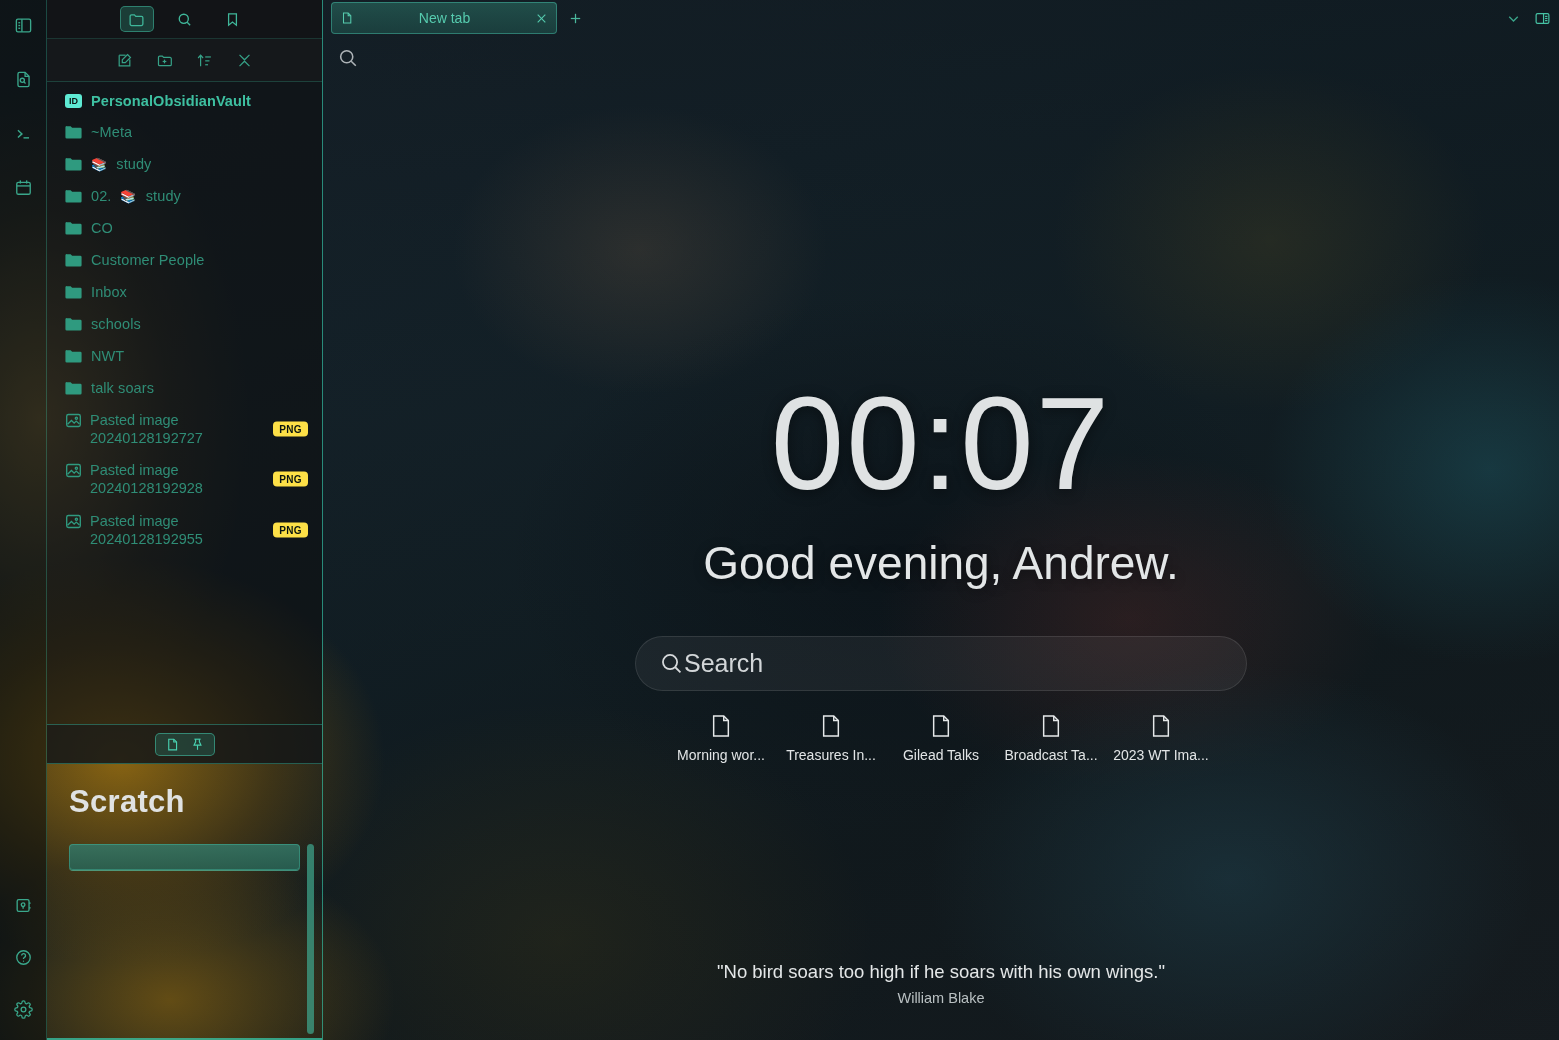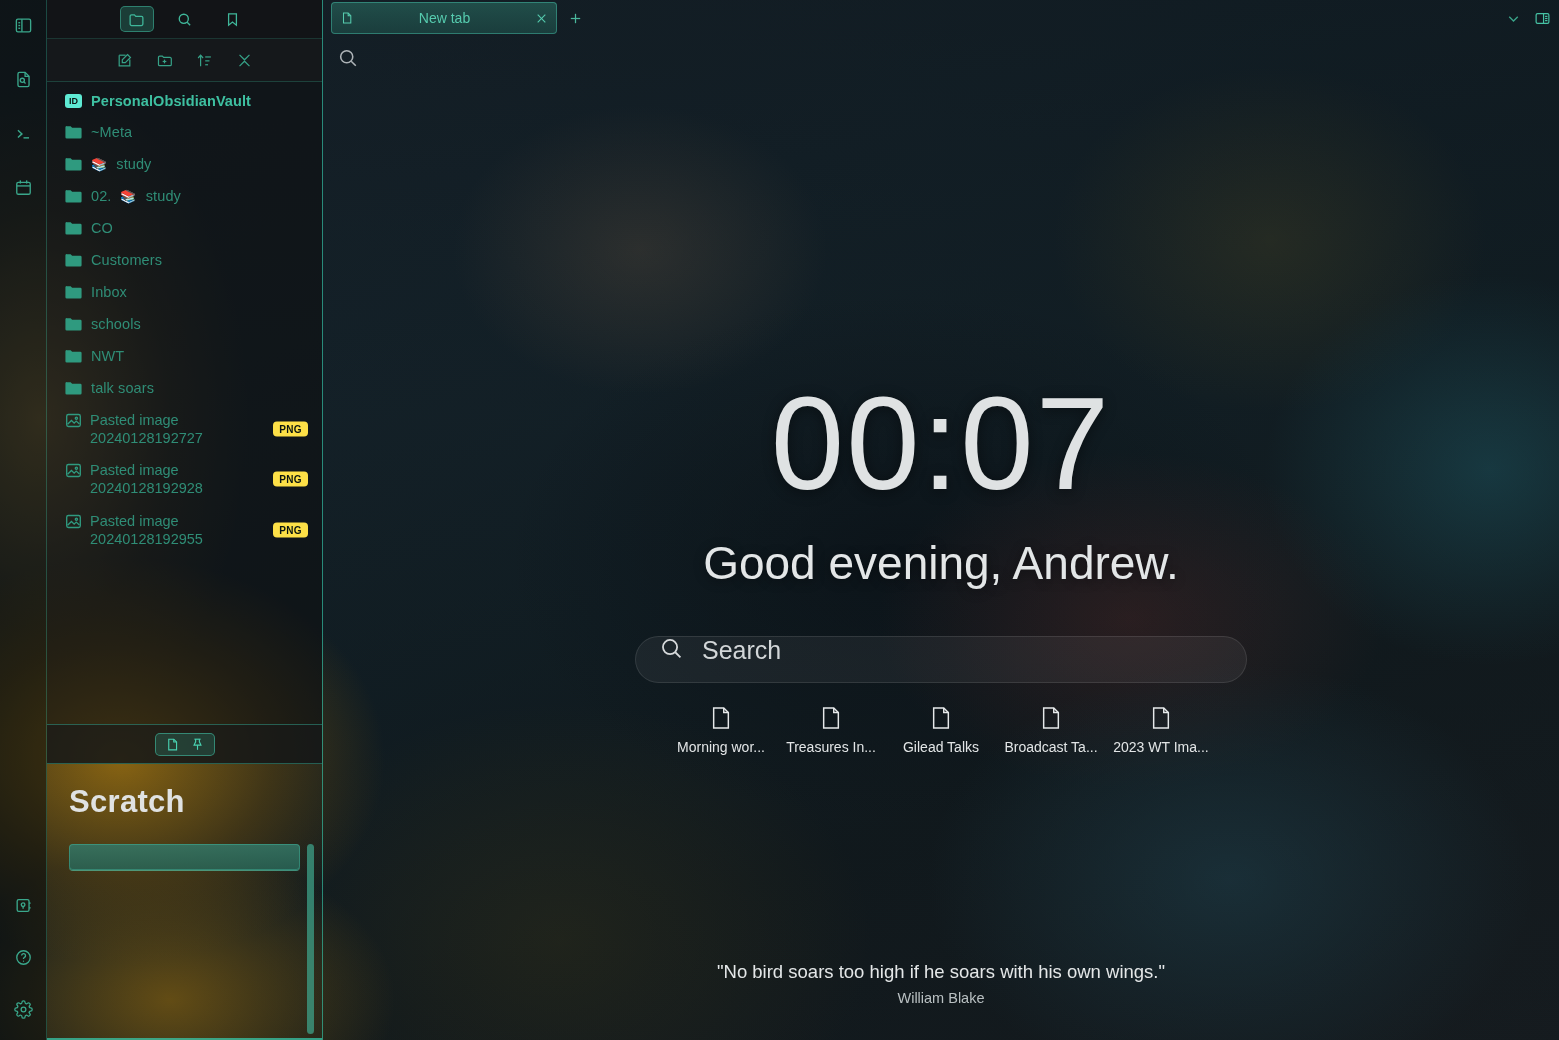--- a/index.html
+++ b/index.html
@@ -210,24 +210,24 @@
     letter-spacing: 2px;
     text-shadow: 0 2px 14px rgba(0,0,0,.45);
   }
   .greeting {
     margin-top: 26px;
     font-size: 46px; color: #e3e6e7; font-weight: 400;
     text-shadow: 0 2px 12px rgba(0,0,0,.45);
   }
   .searchbar {
     margin-top: 46px;
-    width: 612px; height: 47px; border-radius: 31px;
+    width: 612px; height: 55px; border-radius: 31px;
     background: rgba(255,255,255,0.055);
     box-shadow: inset 0 0 0 1px rgba(255,255,255,0.10);
-    display: flex; padding: 0 24px; gap: 18px;
+    display: flex; align-items: center; padding: 0 24px; 
   }
   .searchbar .s-ico { color: #d7dadc; display: flex; }
   .searchbar .s-ico svg { width: 25px; height: 25px; display: block; }
   .searchbar .s-text { color: #d2d6d8; font-size: 25px; }
 
   .quicklinks {
     margin-top: 22px; width: 540px;
     display: flex; justify-content: space-between; align-items: flex-start;
   }
   .ql {
@@ -399,27 +399,27 @@
         <span class="label">study</span>
       </div>
 
       <div class="tree-row">
         <svg class="folder-ico" viewBox="0 0 20 17">
             <path d="M0.5 2.4A1.6 1.6 0 0 1 2.1 1h4.5l1.8 1.9h9.5A1.6 1.6 0 0 1 19.5 4.5v9.6A1.6 1.6 0 0 1 17.9 15.7H2.1A1.6 1.6 0 0 1 .5 14.1z" fill="#2f9a7f"></path>
           </svg>
         <span class="label">CO</span>
       </div>
 
-
-      <div class="tree-row">
-        <svg class="folder-ico" viewBox="0 0 20 17">
-            <path d="M0.5 2.4A1.6 1.6 0 0 1 2.1 1h4.5l1.8 1.9h9.5A1.6 1.6 0 0 1 19.5 4.5v9.6A1.6 1.6 0 0 1 17.9 15.7H2.1A1.6 1.6 0 0 1 .5 14.1z" fill="#2f9a7f"></path>
-          </svg>
-        <span class="label">Customers</span>
-      </div>
+      <div class="tree-row">
+        <svg class="folder-ico" viewBox="0 0 20 17">
+            <path d="M0.5 2.4A1.6 1.6 0 0 1 2.1 1h4.5l1.8 1.9h9.5A1.6 1.6 0 0 1 19.5 4.5v9.6A1.6 1.6 0 0 1 17.9 15.7H2.1A1.6 1.6 0 0 1 .5 14.1z" fill="#2f9a7f"></path>
+          </svg>
+        <span class="label">Customer People</span>
+      </div>
+
 
 
       <div class="tree-row">
         <svg class="folder-ico" viewBox="0 0 20 17">
             <path d="M0.5 2.4A1.6 1.6 0 0 1 2.1 1h4.5l1.8 1.9h9.5A1.6 1.6 0 0 1 19.5 4.5v9.6A1.6 1.6 0 0 1 17.9 15.7H2.1A1.6 1.6 0 0 1 .5 14.1z" fill="#2f9a7f"></path>
           </svg>
         <span class="label">Inbox</span>
       </div>
 
       <div class="tree-row">

